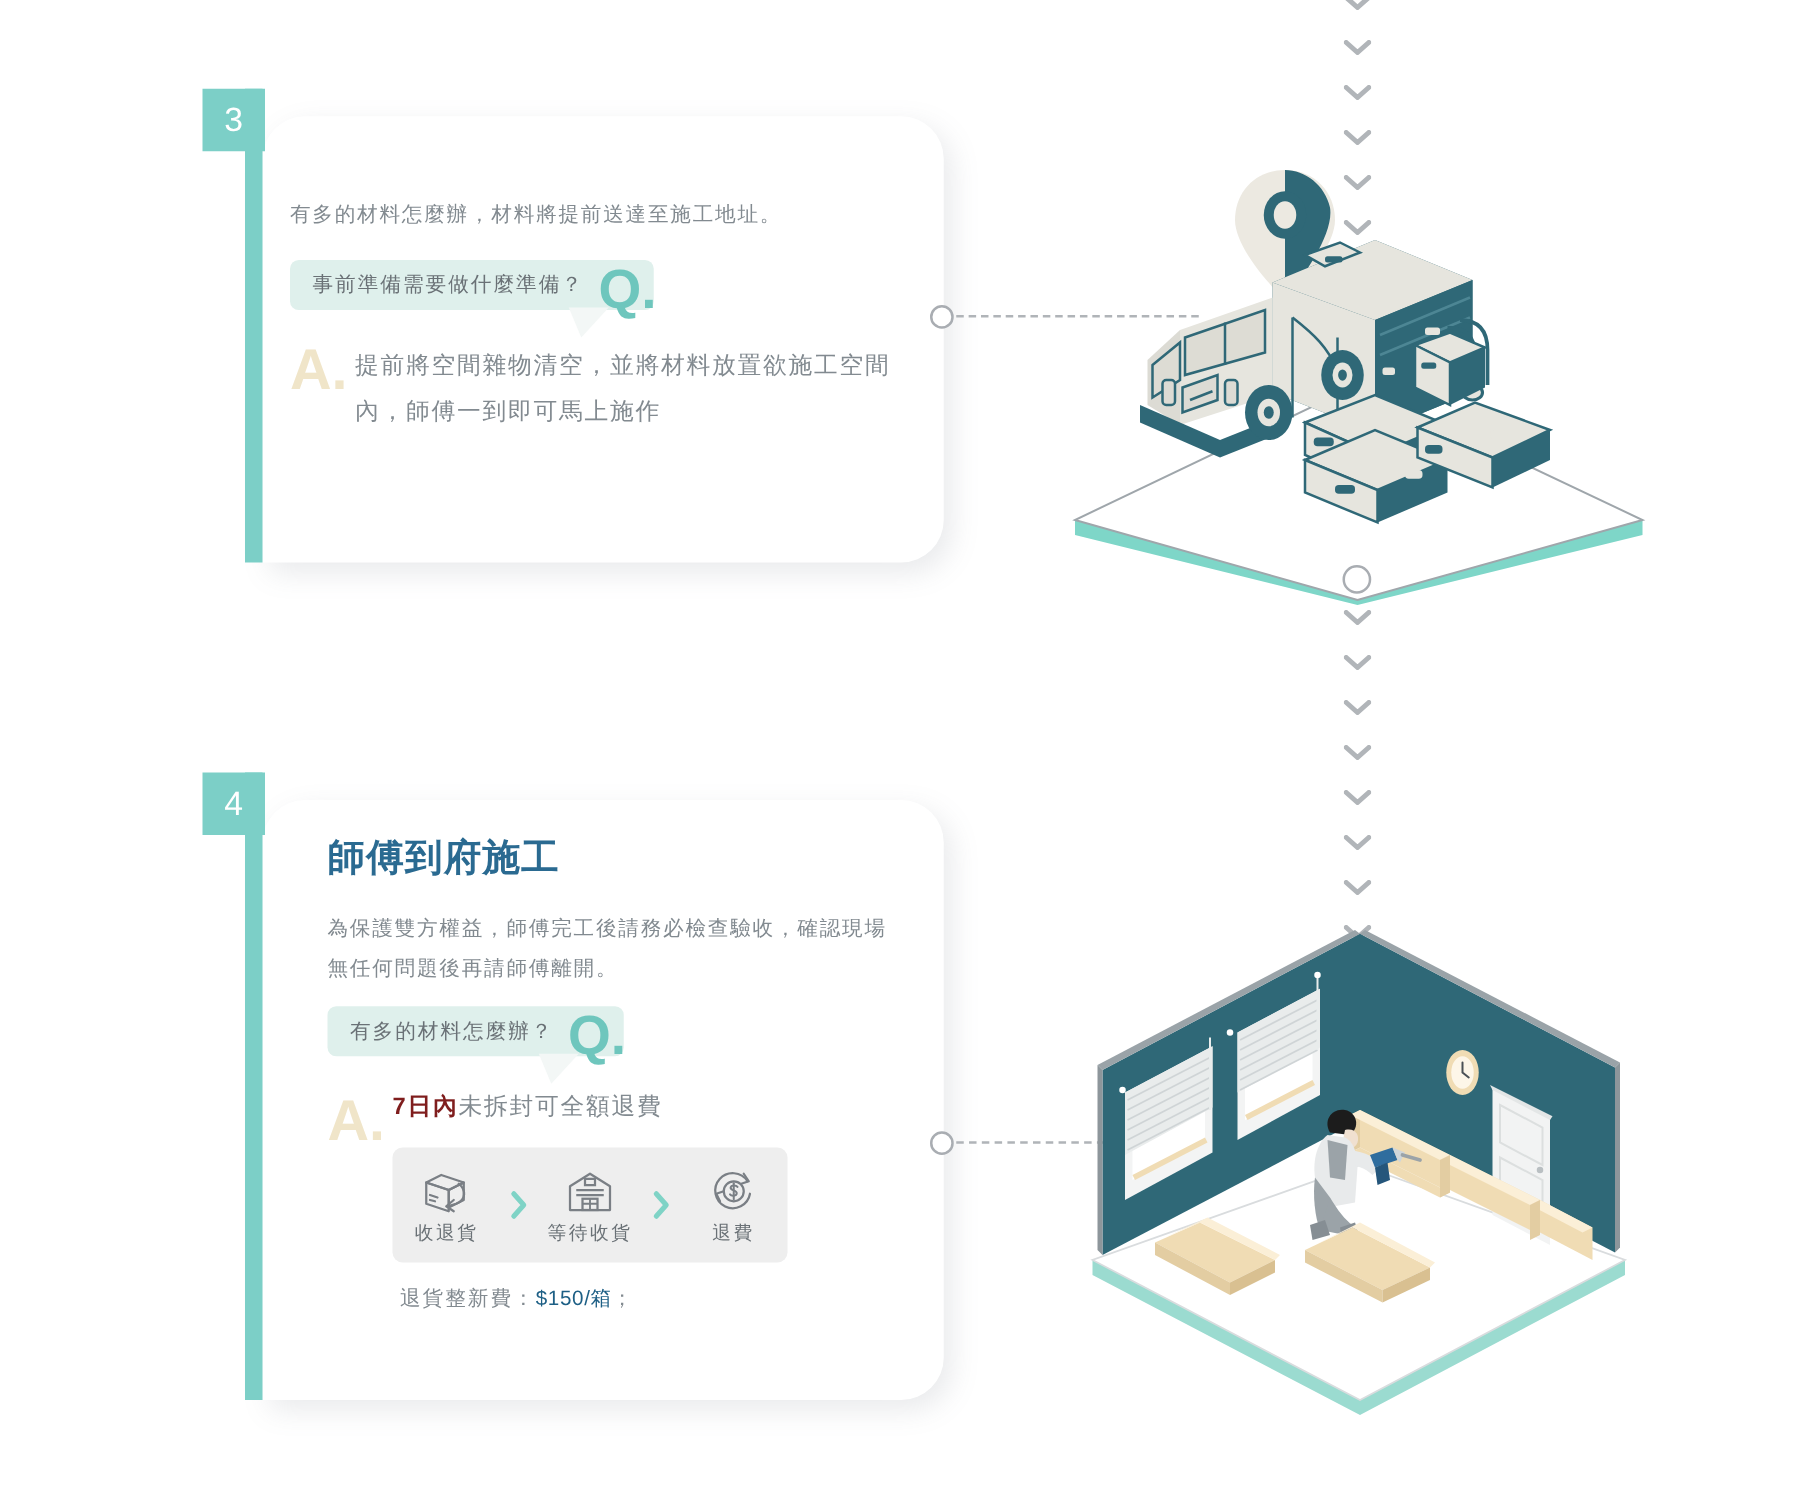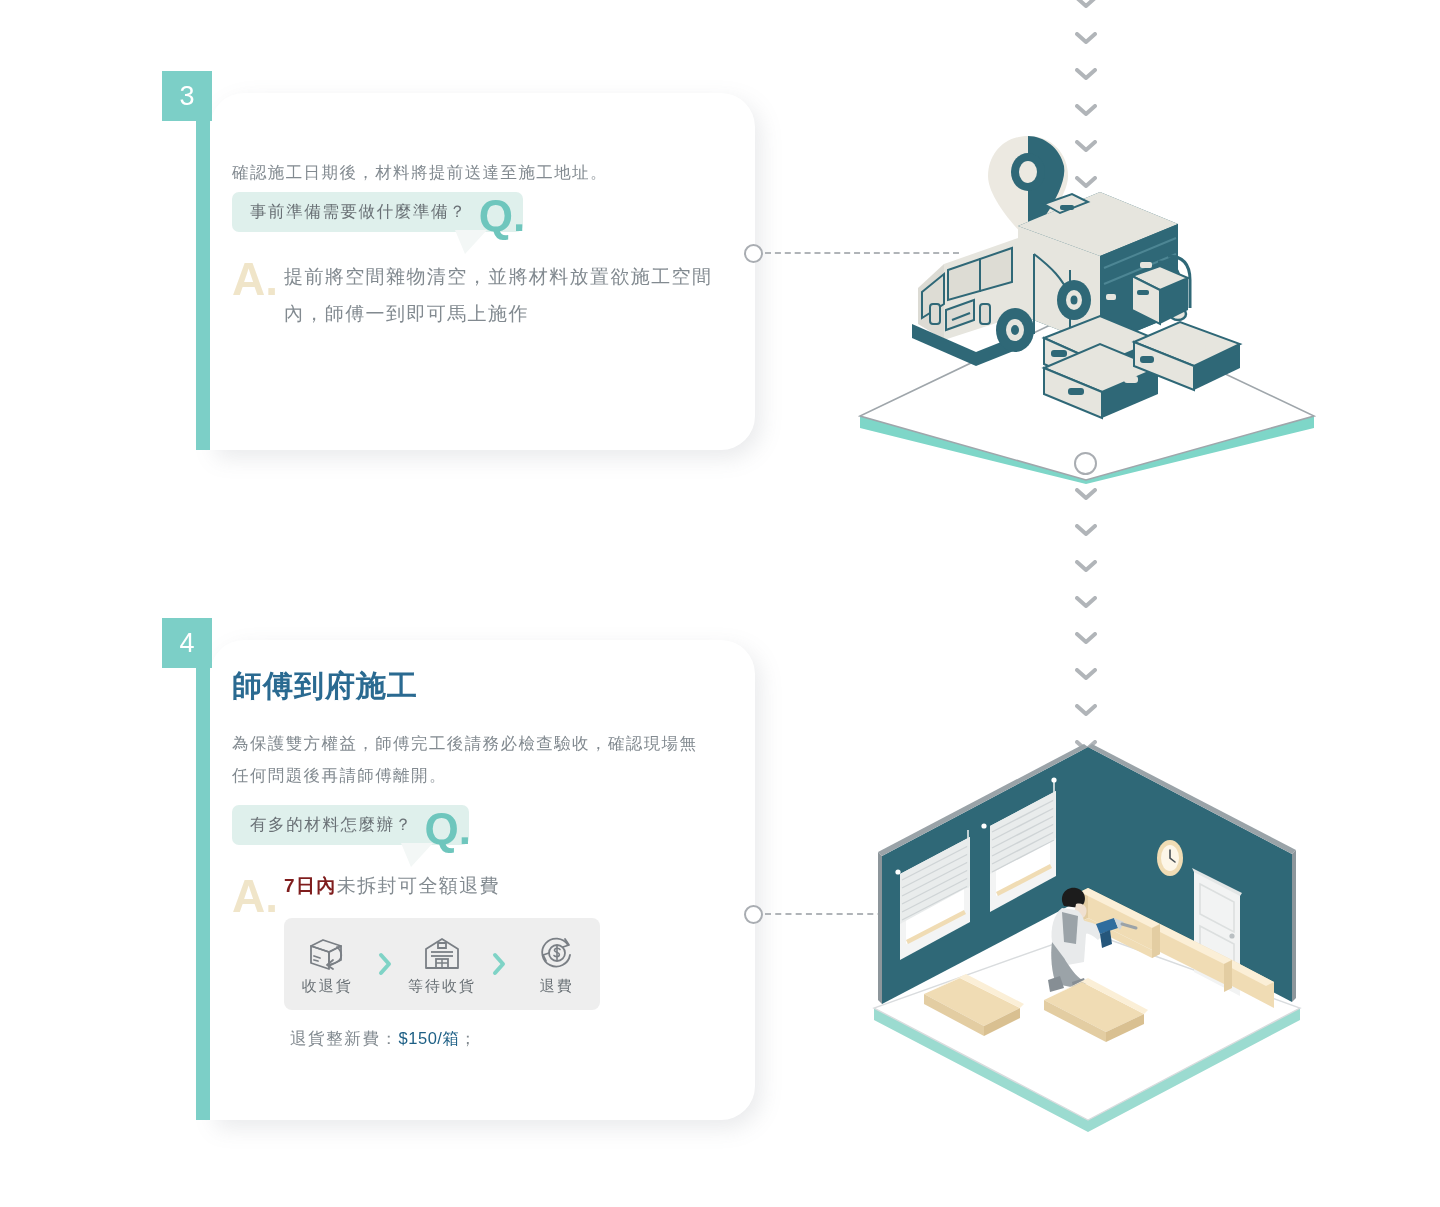--- a/index.html
+++ b/index.html
@@ -200,23 +200,23 @@
 
   <div class="card" style="left:210px; top:93px; width:545px; height:357px;">
     <div class="card-inner">
       <div class="badge-bar" style="height:379px;"></div>
       <div class="badge">
         <span>3</span>
       </div>
 
       <div style="padding:41px 40px 0 22px;">
 
-        <p class="card-desc" style="margin-top:22px;">確認施工日期後，材料將提前送達至施工地址。</p>
-
-        <div class="qa-block" style="margin-top:4px;">
+        <p class="card-desc" style="margin-top:22px;">有多的材料怎麼辦，材料將提前送達至施工地址。</p>
+
+        <div class="qa-block" style="margin-top:20px;">
           <div class="q-bubble">
             <span>事前準備需要做什麼準備？</span>
             <span class="q-mark">Q.</span>
             <span class="tail"></span>
           </div>
 
           <div class="a-row">
             <span class="a-mark">A.</span>
             <div class="a-text" style="max-width:432px;">提前將空間雜物清空，並將材料放置欲施工空間內，師傅一到即可馬上施作</div>
           </div>
@@ -355,21 +355,21 @@
       </div>
   </div>
 
   <div class="card" style="left:210px; top:640px; width:545px; height:480px;">
     <div class="card-inner">
       <div class="badge-bar" style="height:502px;"></div>
       <div class="badge">
         <span>4</span>
       </div>
 
-      <div style="padding:26px 40px 0 22px;">
+      <div style="padding:26px 40px 0 22px;margin-left:30px;">
         <h2 class="card-title">師傅到府施工</h2>
 
         <p class="card-desc" style="margin-top:20px; max-width:478px;">為保護雙方權益，師傅完工後請務必檢查驗收，確認現場無任何問題後再請師傅離開。</p>
 
         <div class="qa-block" style="margin-top:14px;">
           <div class="q-bubble">
             <span>有多的材料怎麼辦？</span>
             <span class="q-mark">Q.</span>
             <span class="tail"></span>
           </div>

